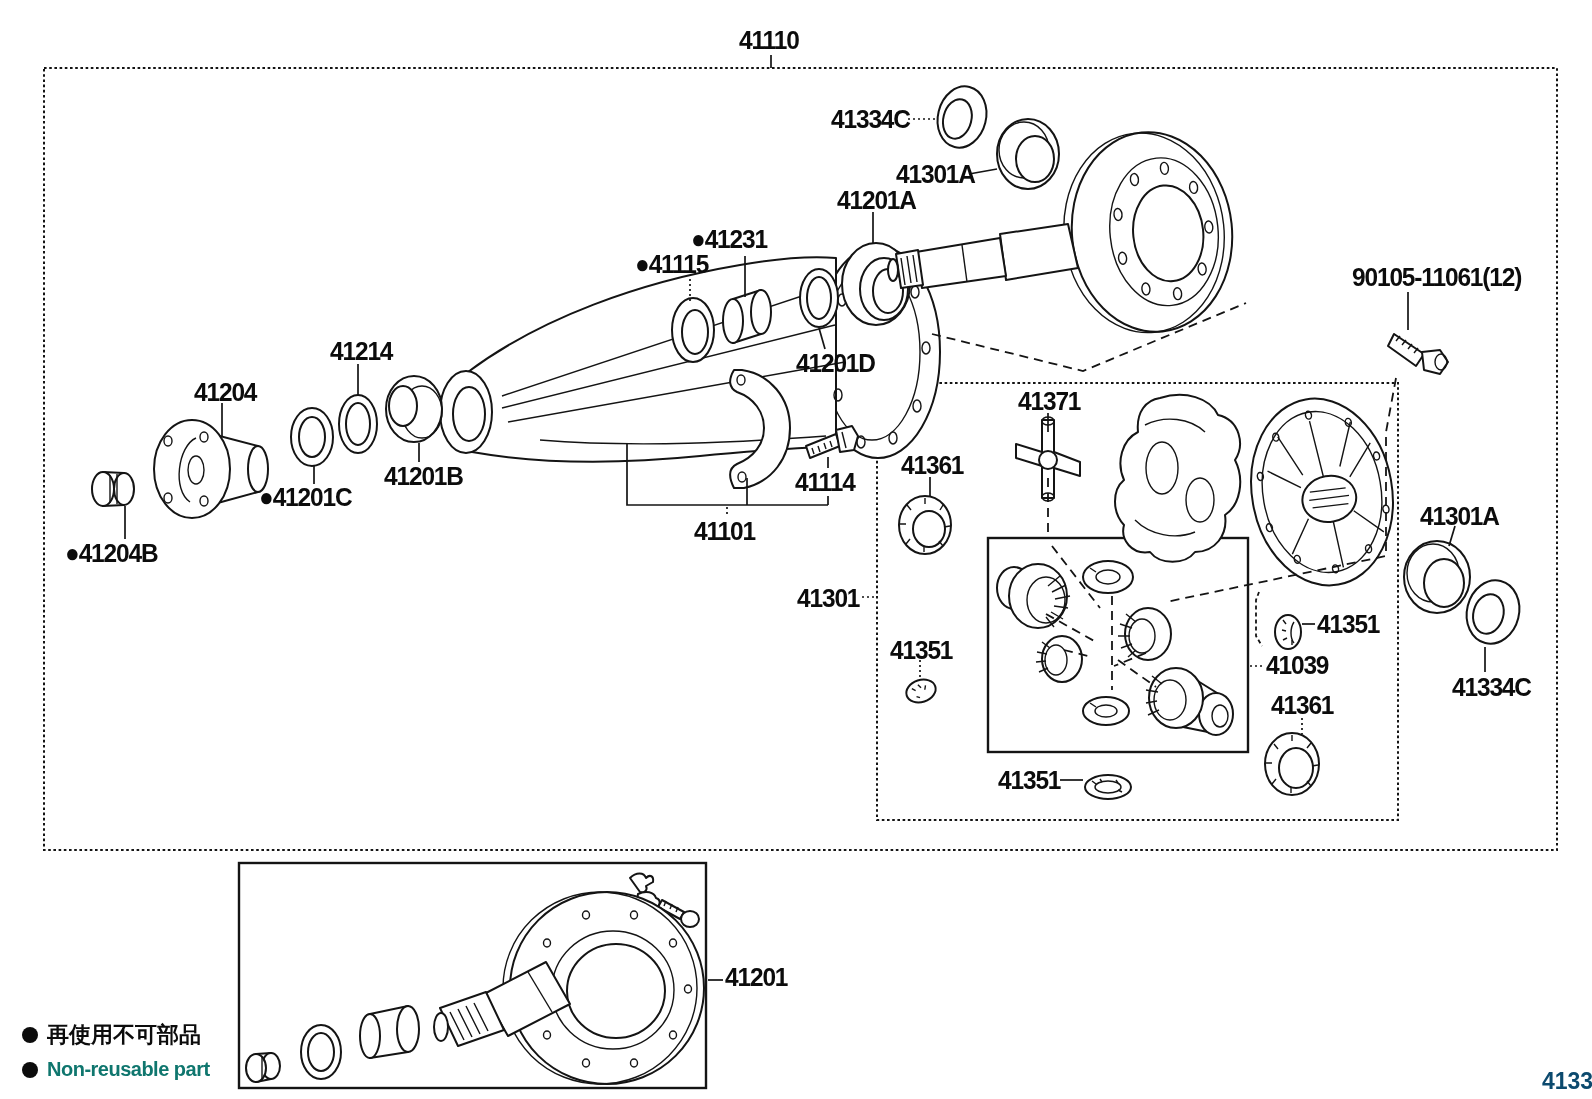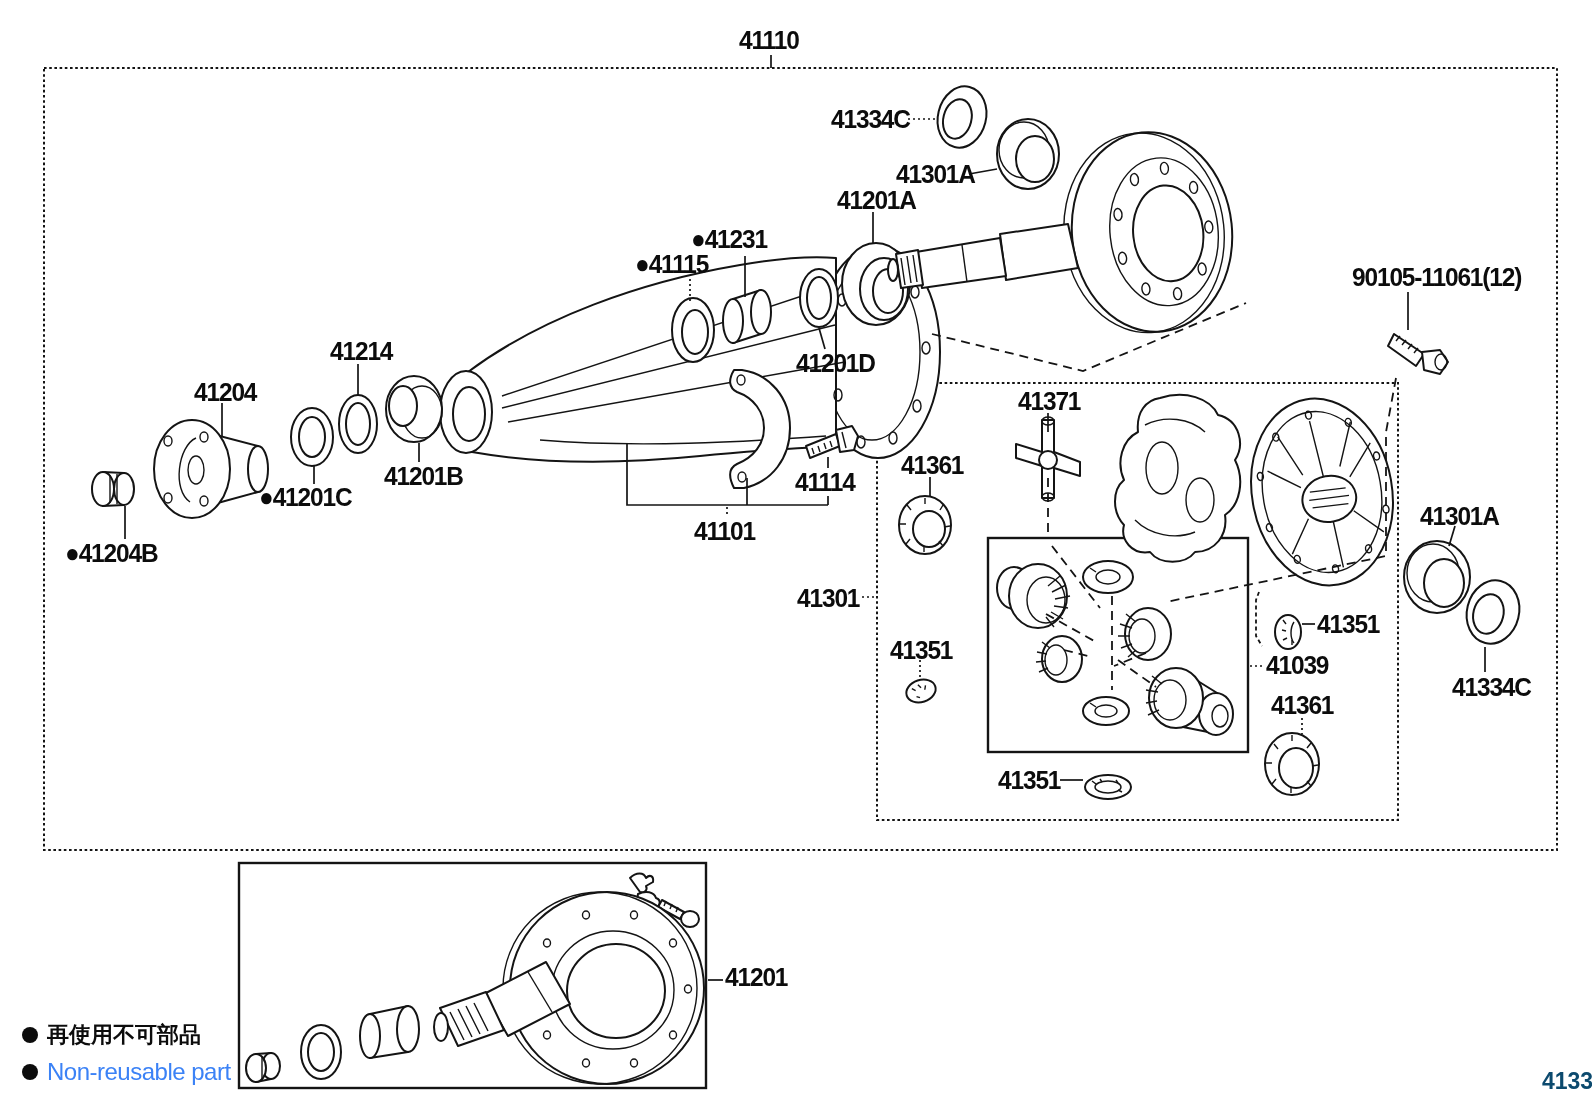--- a/index.html
+++ b/index.html
@@ -6,21 +6,21 @@
   #canvas{position:relative;width:1592px;height:1099px;background:#fff;overflow:hidden;
           font-family:"Liberation Sans",sans-serif;padding-left:48px;}
   #art{position:absolute;left:0;top:0;}
   .plabel{position:absolute;font-family:"Liberation Sans",sans-serif;font-weight:700;
           font-size:26px;letter-spacing:-1.2px;color:#0c0c0c;white-space:nowrap;
           transform:scaleX(.94);transform-origin:left top;line-height:1;}
   #legend{position:absolute;left:22px;top:1006px;margin-top:14px;}
   .legend-row{display:flex;align-items:center;margin-bottom:8px;}
   .bullet{width:16px;height:16px;border-radius:50%;background:#0c0c0c;margin-right:9px;flex:0 0 auto;}
   .legend-ja{font-size:22px;font-weight:700;color:#0c0c0c;letter-spacing:0px;}
-  .legend-en{font-size:24px;font-weight:400;color:#3b82f6;letter-spacing:-0.5px;}
+  .legend-en{font-size:20px;font-weight:700;color:#0f766e;letter-spacing:-0.5px;}
   #figcode{position:absolute;right:6px;top:1068px;font-size:23px;font-weight:700;
            letter-spacing:0px;color:#0c4a6e;}
   svg .fw{stroke:#141414;stroke-width:2;fill:#ffffff;stroke-linejoin:round;}
   svg .ldr{stroke:#141414;stroke-width:1.7;fill:none;}
   svg .dots{stroke:#141414;stroke-width:1.7;fill:none;stroke-dasharray:2 3;}
   svg .dash{stroke:#141414;stroke-width:1.8;fill:none;stroke-dasharray:9 6;}
   svg .boxdot{stroke:#141414;stroke-width:2;fill:none;stroke-dasharray:2.6 2.6;}
   svg .boxsol{stroke:#141414;stroke-width:2.4;fill:none;}
   svg .hair{stroke:#141414;stroke-width:1.4;fill:none;}
 </style>

